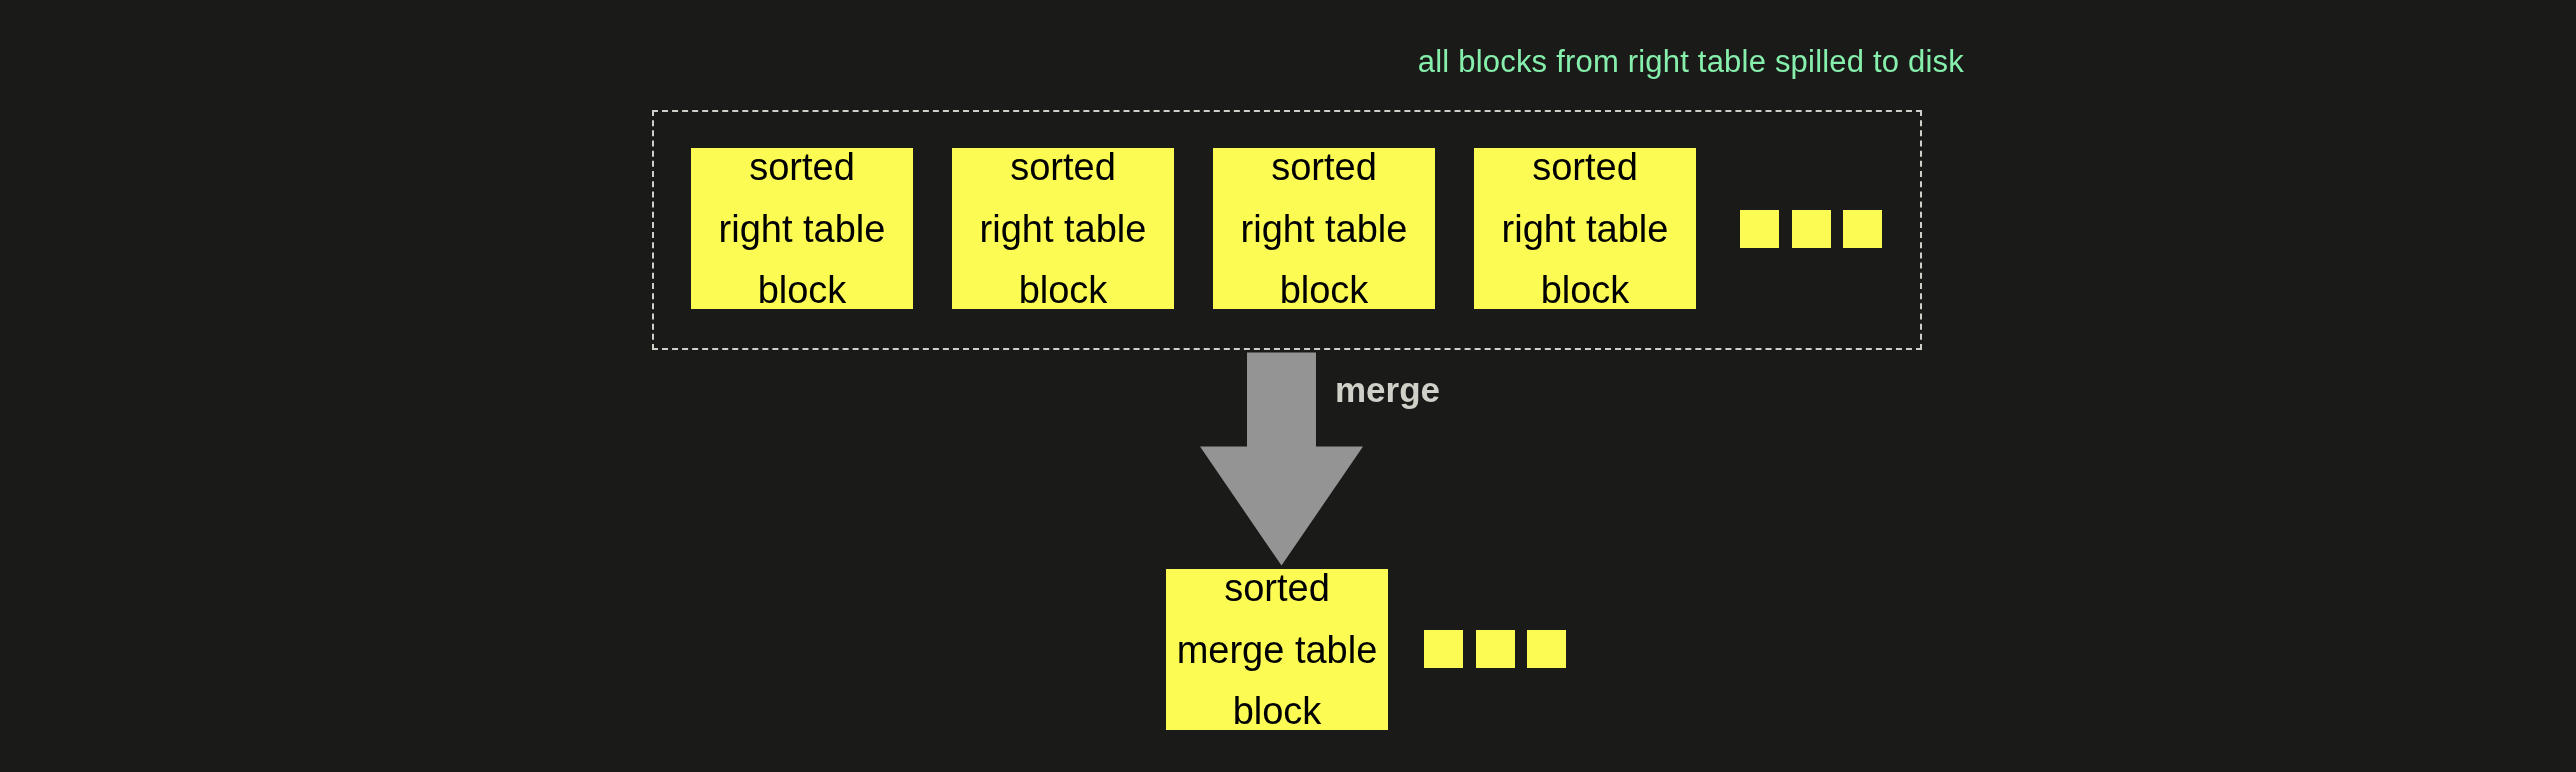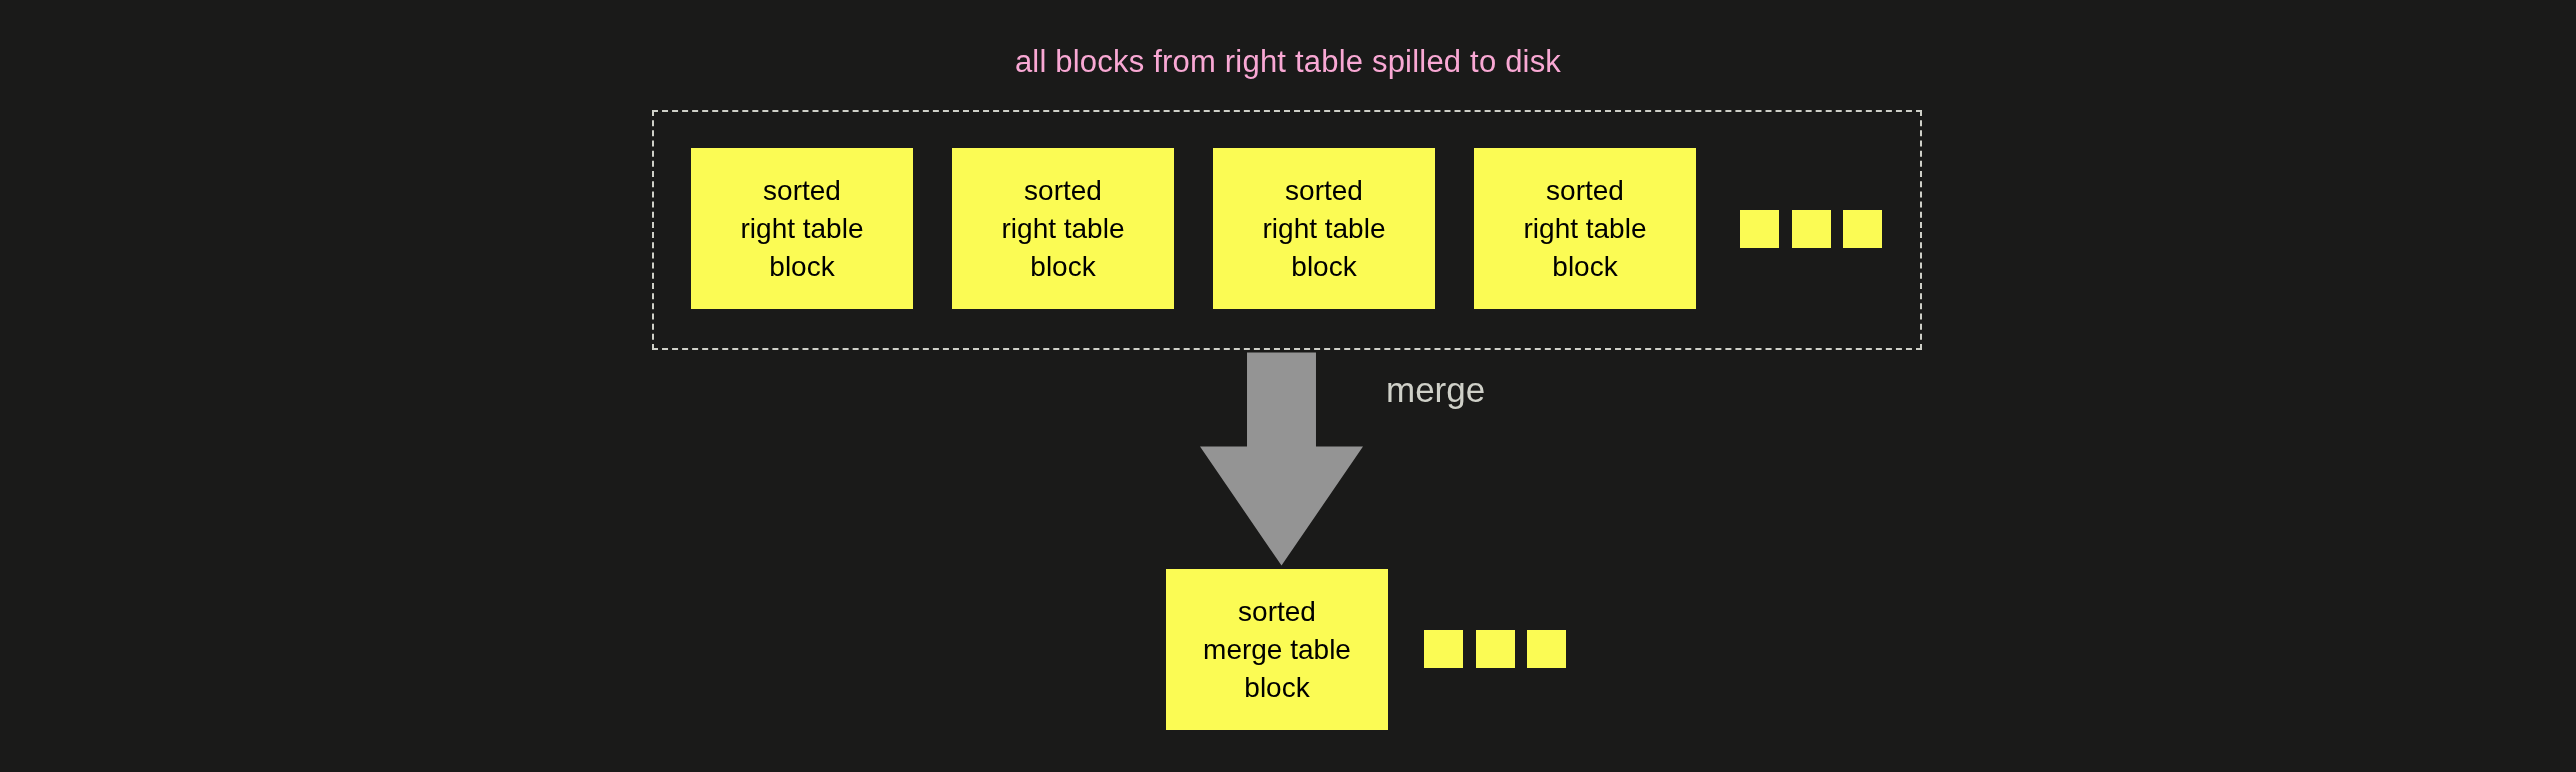--- a/index.html
+++ b/index.html
@@ -20,25 +20,25 @@
     left: 0;
     top: 0;
     width: 2576px;
     height: 773px;
     background: #1a1a19;
   }
 
   
   .caption {
     position: absolute;
-    left: 652px;
+    left: 692px;
     top: 43px;
     width: 1272px;
-    text-align: center;
-    color: #f9a8d4;
+    text-align: right;
+    color: #86efac;
     font-size: 31px;
     line-height: 38px;
     letter-spacing: 0.2px;
     white-space: nowrap;
   }
 
   
   .spill-region {
     position: absolute;
     left: 652px;
@@ -51,22 +51,22 @@
 
   
   .block {
     position: absolute;
     background: #fbfb54;
     color: #000000;
     box-sizing: border-box;
     display: flex;
     flex-direction: column;
     align-items: center;
-    justify-content: center;
-    font-size: 28px;
+    justify-content: space-between;
+    font-size: 38px;
     line-height: 38px;
     text-align: center;
   }
   .block .line { display: block; white-space: nowrap; }
 
   .block.right-block {
     top: 148px;
     width: 222px;
     height: 161px;
   }
@@ -108,26 +108,26 @@
     position: absolute;
     left: 1200px;
     top: 352px;
     width: 163px;
     height: 214px;
   }
   .merge-arrow svg { display: block; }
 
   .merge-label {
     position: absolute;
-    left: 1386px;
+    left: 1335px;
     top: 369px;
     color: #cfd0c8;
     font-size: 35px;
     line-height: 41px;
-    font-weight: normal;
+    font-weight: bold;
     white-space: nowrap;
   }
 </style>
 </head>
 <body>
 
 <div id="diagram">
 
   <div class="caption">all blocks from right table spilled to disk</div>
 

